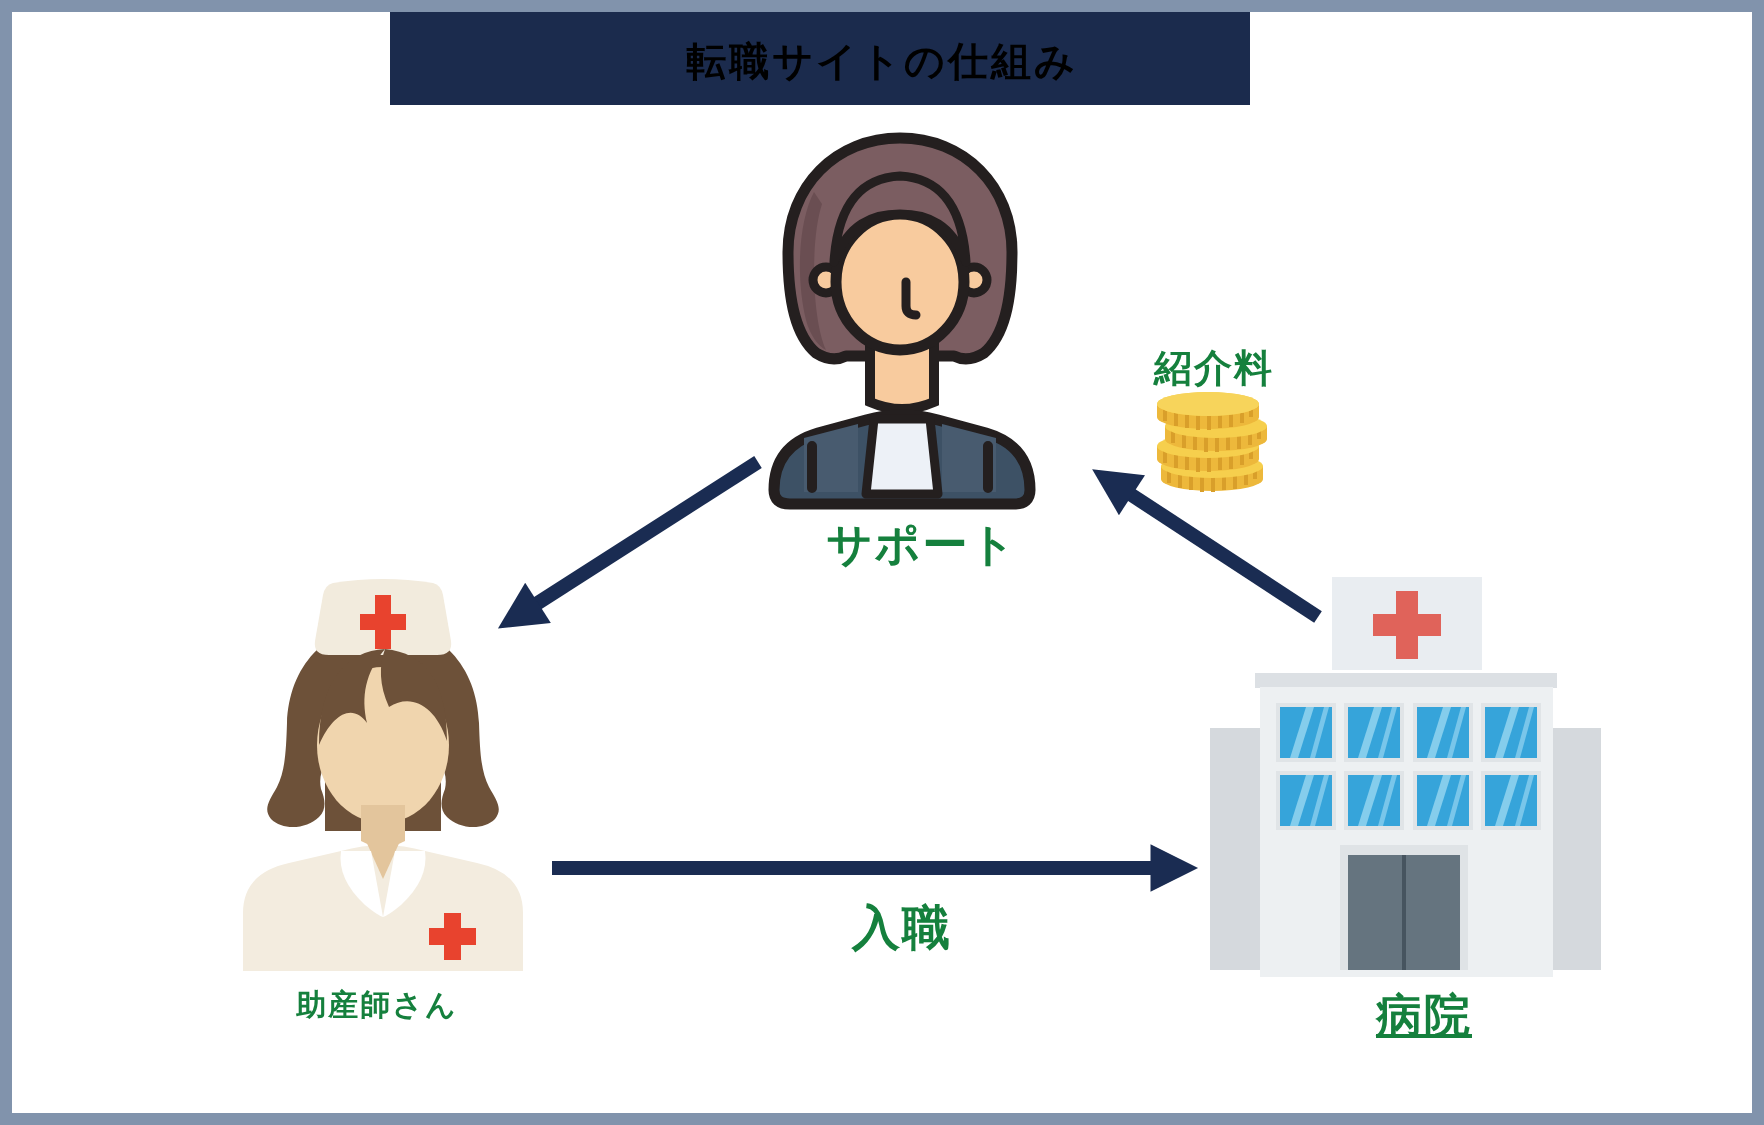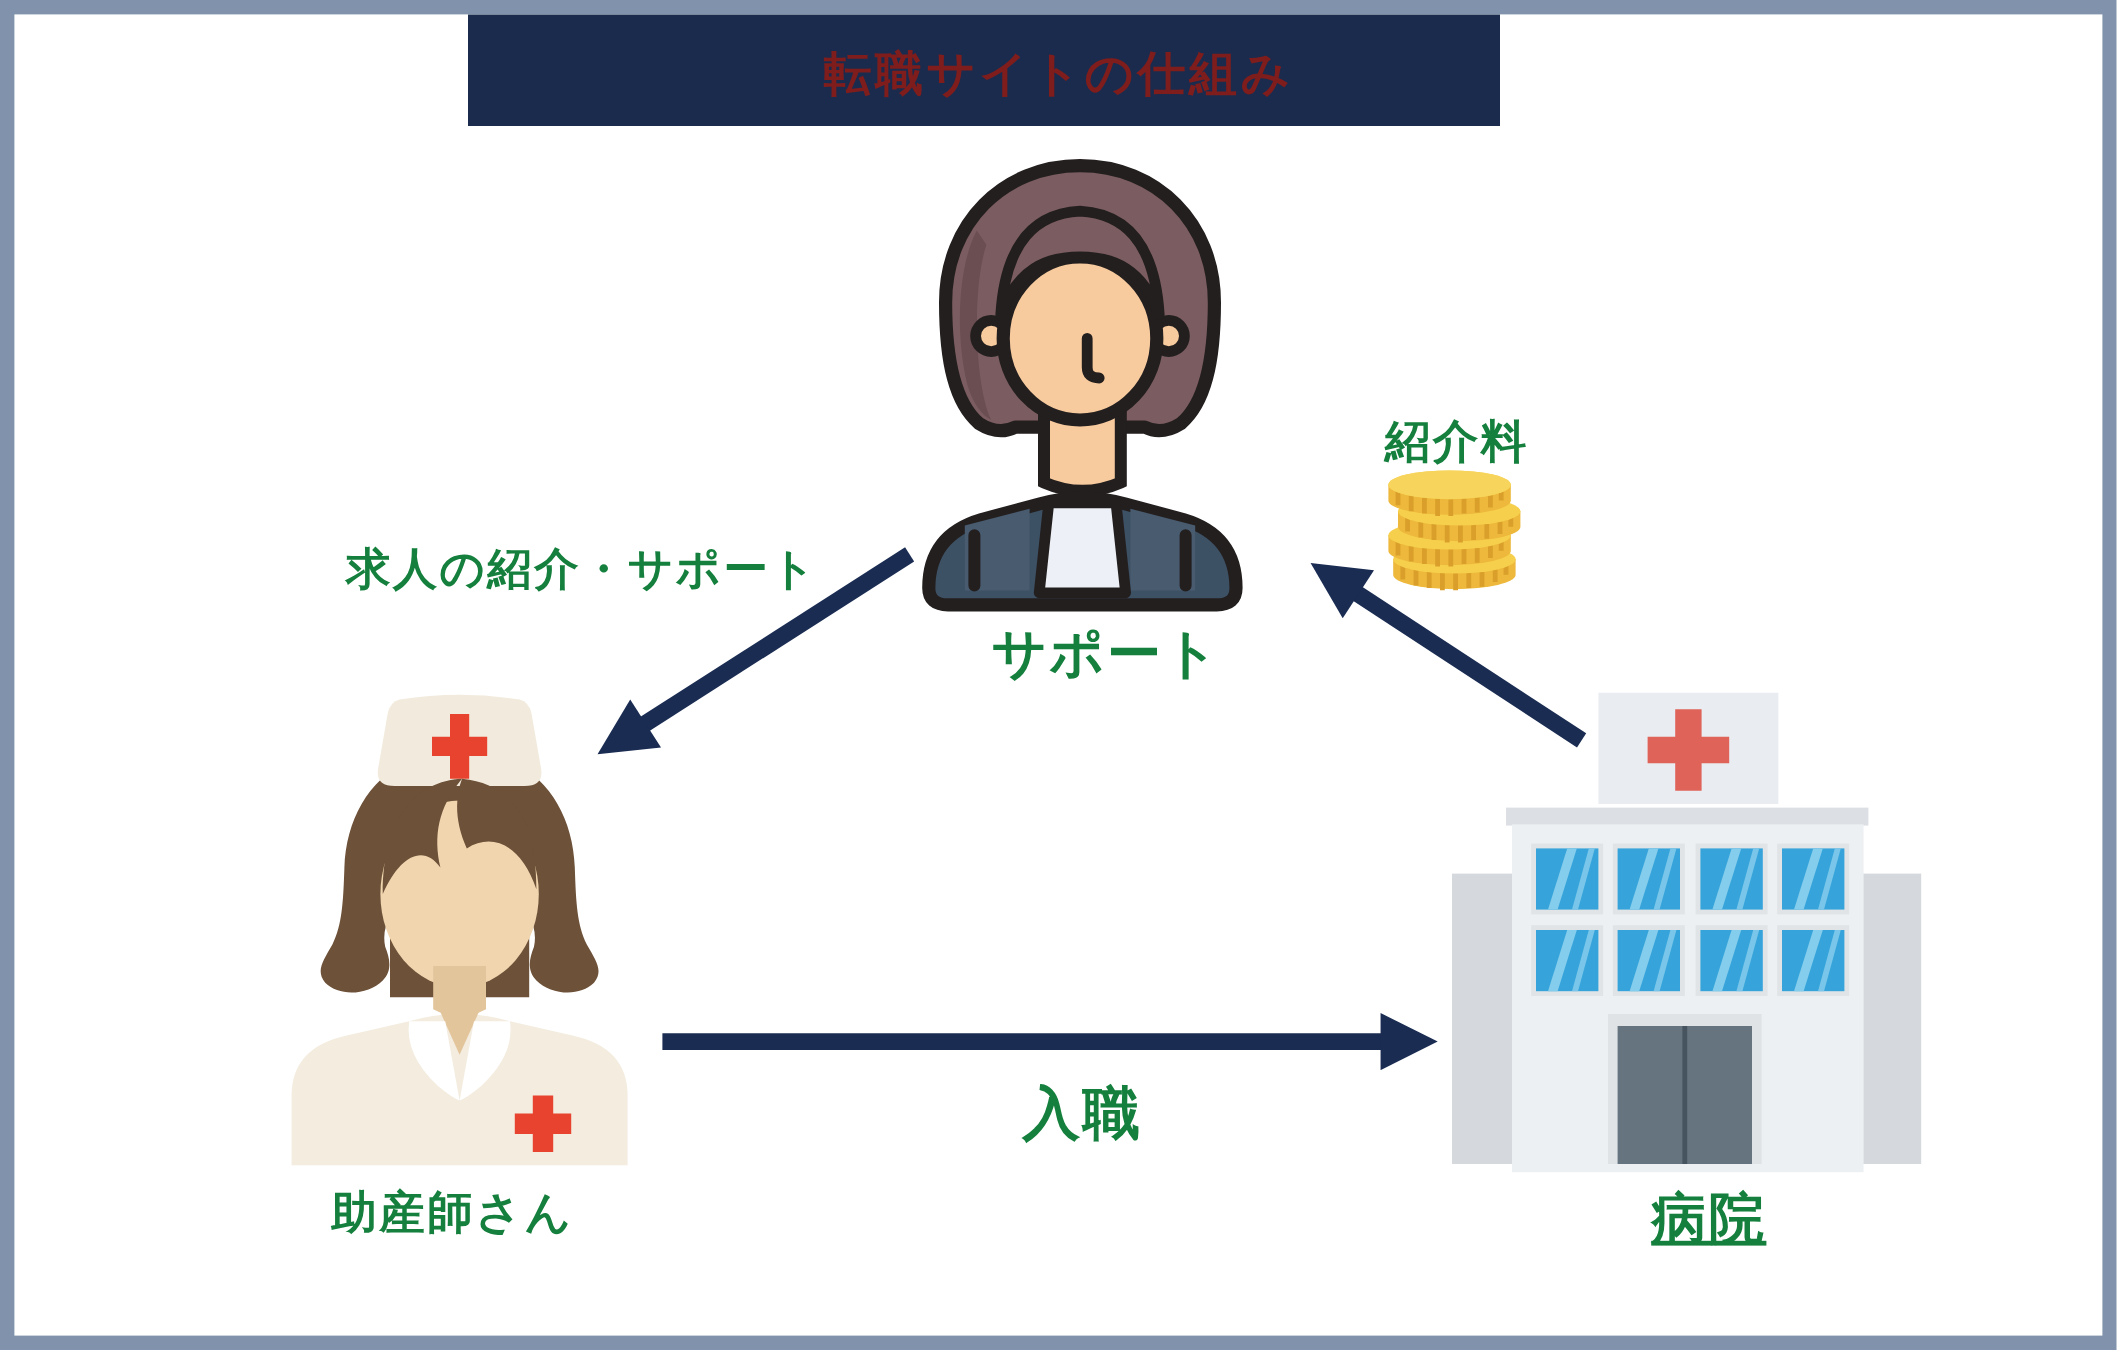--- a/index.html
+++ b/index.html
@@ -8,21 +8,21 @@
     font-family:"Liberation Sans","DejaVu Sans",sans-serif;
   }
   .frame-border{
     position:absolute;inset:0;border:12px solid #8193ac;pointer-events:none;z-index:50;
   }
   .banner{
     position:absolute;left:390px;top:12px;width:860px;height:93px;background:#1b2b4d;z-index:2;
   }
   .title{
     position:absolute;left:0;top:34px;width:1764px;text-align:center;z-index:3;
-    color:#7f1d1d;font-size:40px;font-weight:bold;letter-spacing:3px;
+    color:#000000;font-size:40px;font-weight:bold;letter-spacing:3px;
   }
   .lbl{
     position:absolute;transform:translateX(-50%);white-space:nowrap;
     color:#15803d;font-weight:bold;z-index:6;letter-spacing:2px;
   }
   .lbl-node{font-size:45px;}
   .lbl-arrow{font-size:37px;}
   .icon{position:absolute;z-index:4;}
   .arrows{position:absolute;left:0;top:0;z-index:3;}
 </style>
@@ -81,21 +81,20 @@
         <ellipse cx="63" cy="0" rx="51" ry="12" fill="#f6cf4d"></ellipse>
       </g>
     </defs>
     <use href="#coin" x="-1" y="80"></use>
     <use href="#coin" x="-5" y="60"></use>
     <use href="#coin" x="3" y="40"></use>
     <use href="#coin" x="-5" y="18"></use>
     <ellipse cx="58" cy="18" rx="51" ry="12" fill="#f7d45b"></ellipse>
   </svg>
 
-  <div class="lbl lbl-arrow" style="left:485px;top:450px;">求人の紹介・サポート</div>
 
   <svg class="icon" style="left:233px;top:573px;" width="302" height="402" viewBox="0 0 302 402">
 
     <path d="M150,52 C92,52 56,94 54,150 C53,180 52,198 44,214 C36,228 30,236 38,246 C50,258 74,256 86,244 C94,236 92,226 88,216 C86,206 88,198 92,192 L92,258 L208,258 L208,192 C212,198 214,206 212,216 C208,226 206,236 214,244 C226,256 250,258 262,246 C270,236 264,228 256,214 C248,198 247,180 246,150 C244,94 208,52 150,52 Z" fill="#6d5139"></path>
 
     <path d="M100,10 Q150,2 200,10 Q208,12 210,22 L218,68 Q220,82 204,82 L96,82 Q80,82 82,68 L90,22 Q92,12 100,10 Z" fill="#f2ebdd"></path>
     <path d="M142,22 h16 v19 h15 v16 h-15 v19 h-16 v-19 h-15 v-16 h15 Z" fill="#e8432e"></path>
 
     <ellipse cx="150" cy="172" rx="66" ry="78" fill="#f0d5ae"></ellipse>
 
@@ -105,21 +104,21 @@
     <path d="M128,232 L172,232 L172,268 Q150,280 128,268 Z" fill="#e3c59c"></path>
 
     <path d="M10,398 L10,340 Q10,300 56,290 L108,278 Q150,266 192,278 L244,290 Q290,300 290,340 L290,398 Z" fill="#f3ecdf"></path>
 
     <path d="M132,266 L168,266 L150,306 Z" fill="#e3c59c"></path>
     <path d="M108,278 Q104,306 132,332 Q144,342 150,344 L138,278 Z" fill="#ffffff"></path>
     <path d="M192,278 Q196,306 168,332 Q156,342 150,344 L162,278 Z" fill="#ffffff"></path>
 
     <path d="M211,340 h17 v15 h15 v17 h-15 v15 h-17 v-15 h-15 v-17 h15 Z" fill="#e8432e"></path>
   </svg>
-  <div class="lbl lbl-node" style="left:377px;top:985px;font-size:38px;">助産師さん</div>
+  <div class="lbl lbl-node" style="left:377px;top:985px;font-size:30px;">助産師さん</div>
 
   <div class="lbl lbl-arrow" style="left:902px;top:896px;font-size:48px;">入職</div>
 
   <svg class="icon" style="left:1208px;top:577px;" width="395" height="400" viewBox="0 0 395 400">
     <defs>
       <g id="win">
         <rect x="-4" y="-4" width="60" height="59" fill="#e0e4e7"></rect>
         <rect x="0" y="0" width="52" height="51" fill="#36a4da"></rect>
         <polygon points="10,51 26,0 34,0 18,51" fill="#85cdec"></polygon>
         <polygon points="30,51 44,0 49,0 35,51" fill="#85cdec" opacity="0.85"></polygon>

